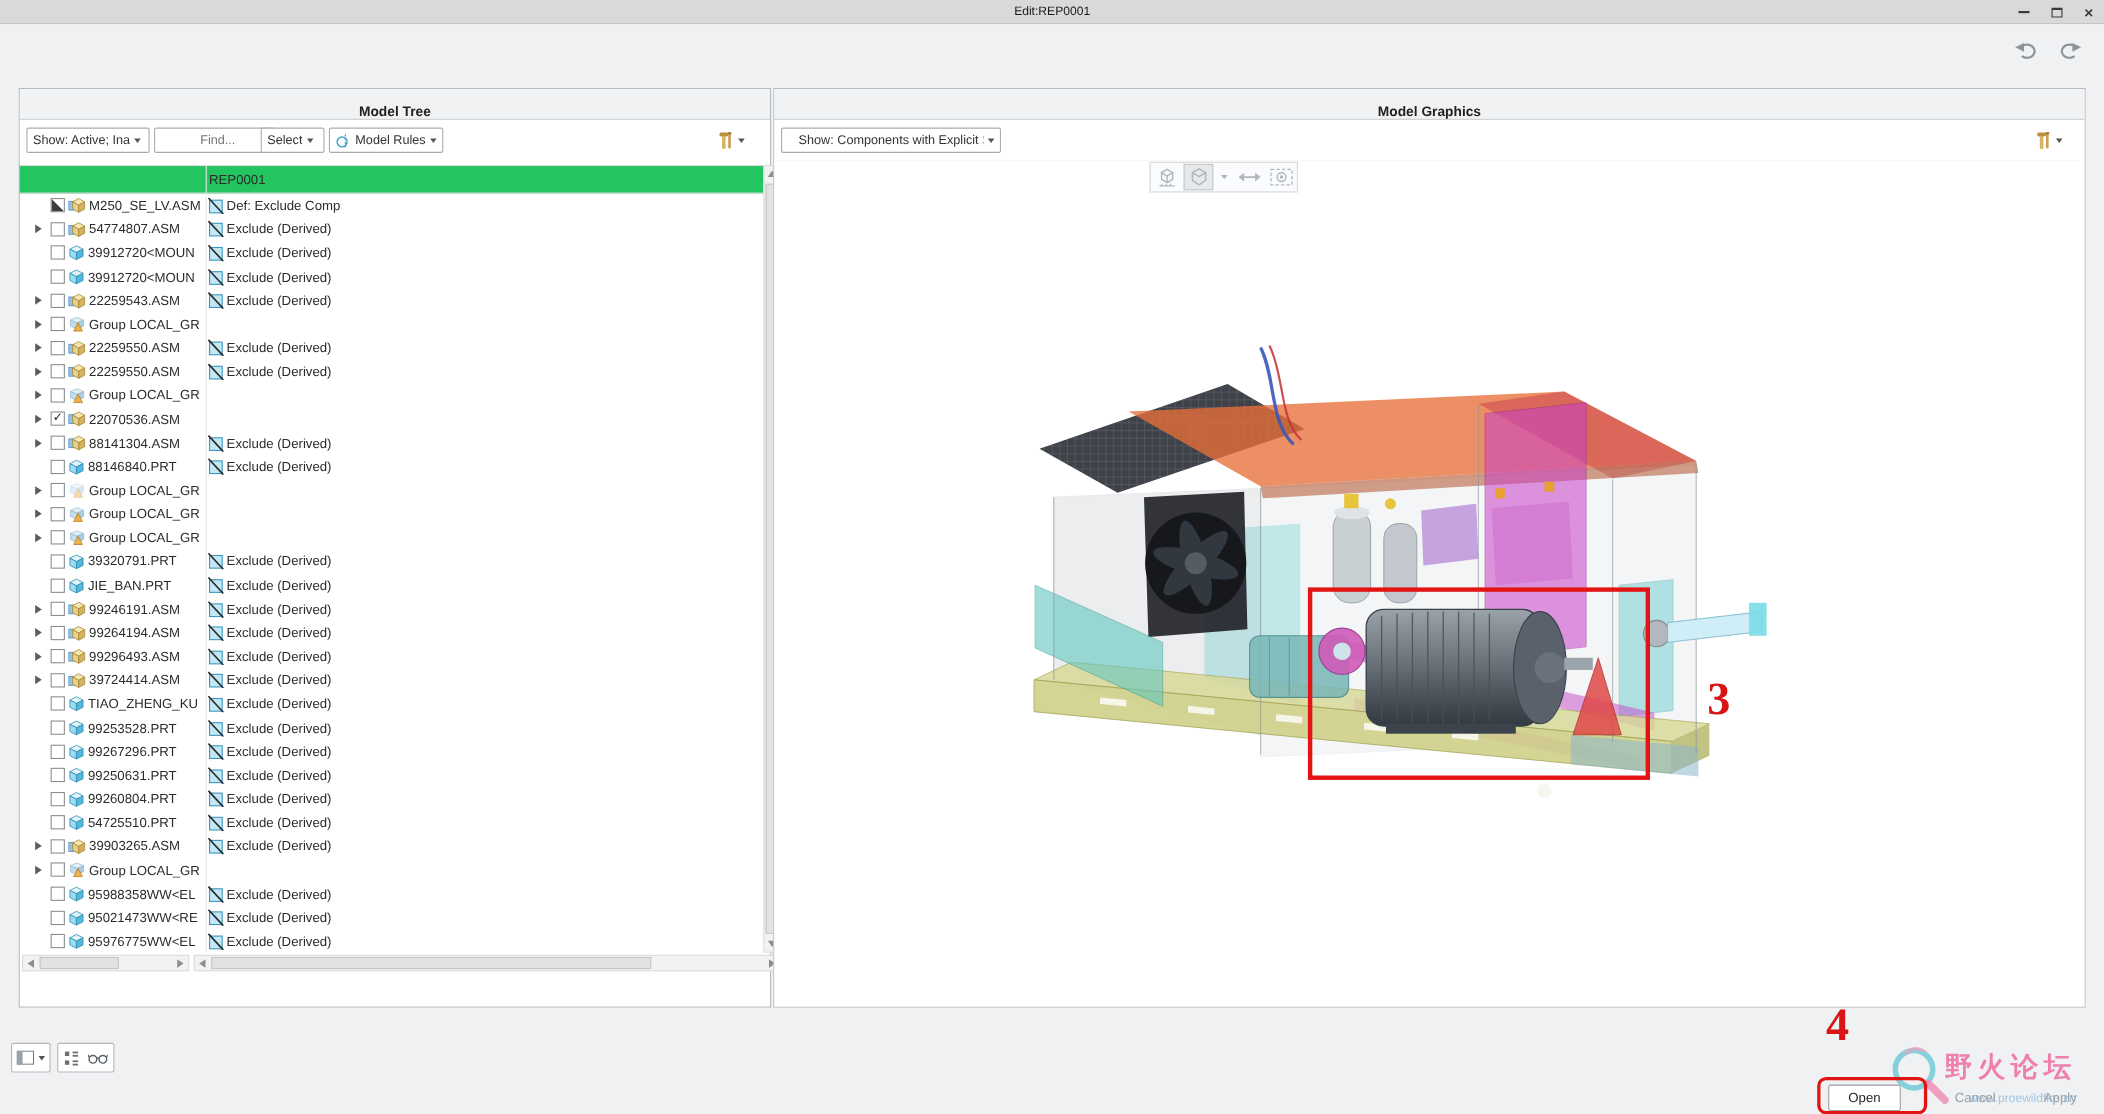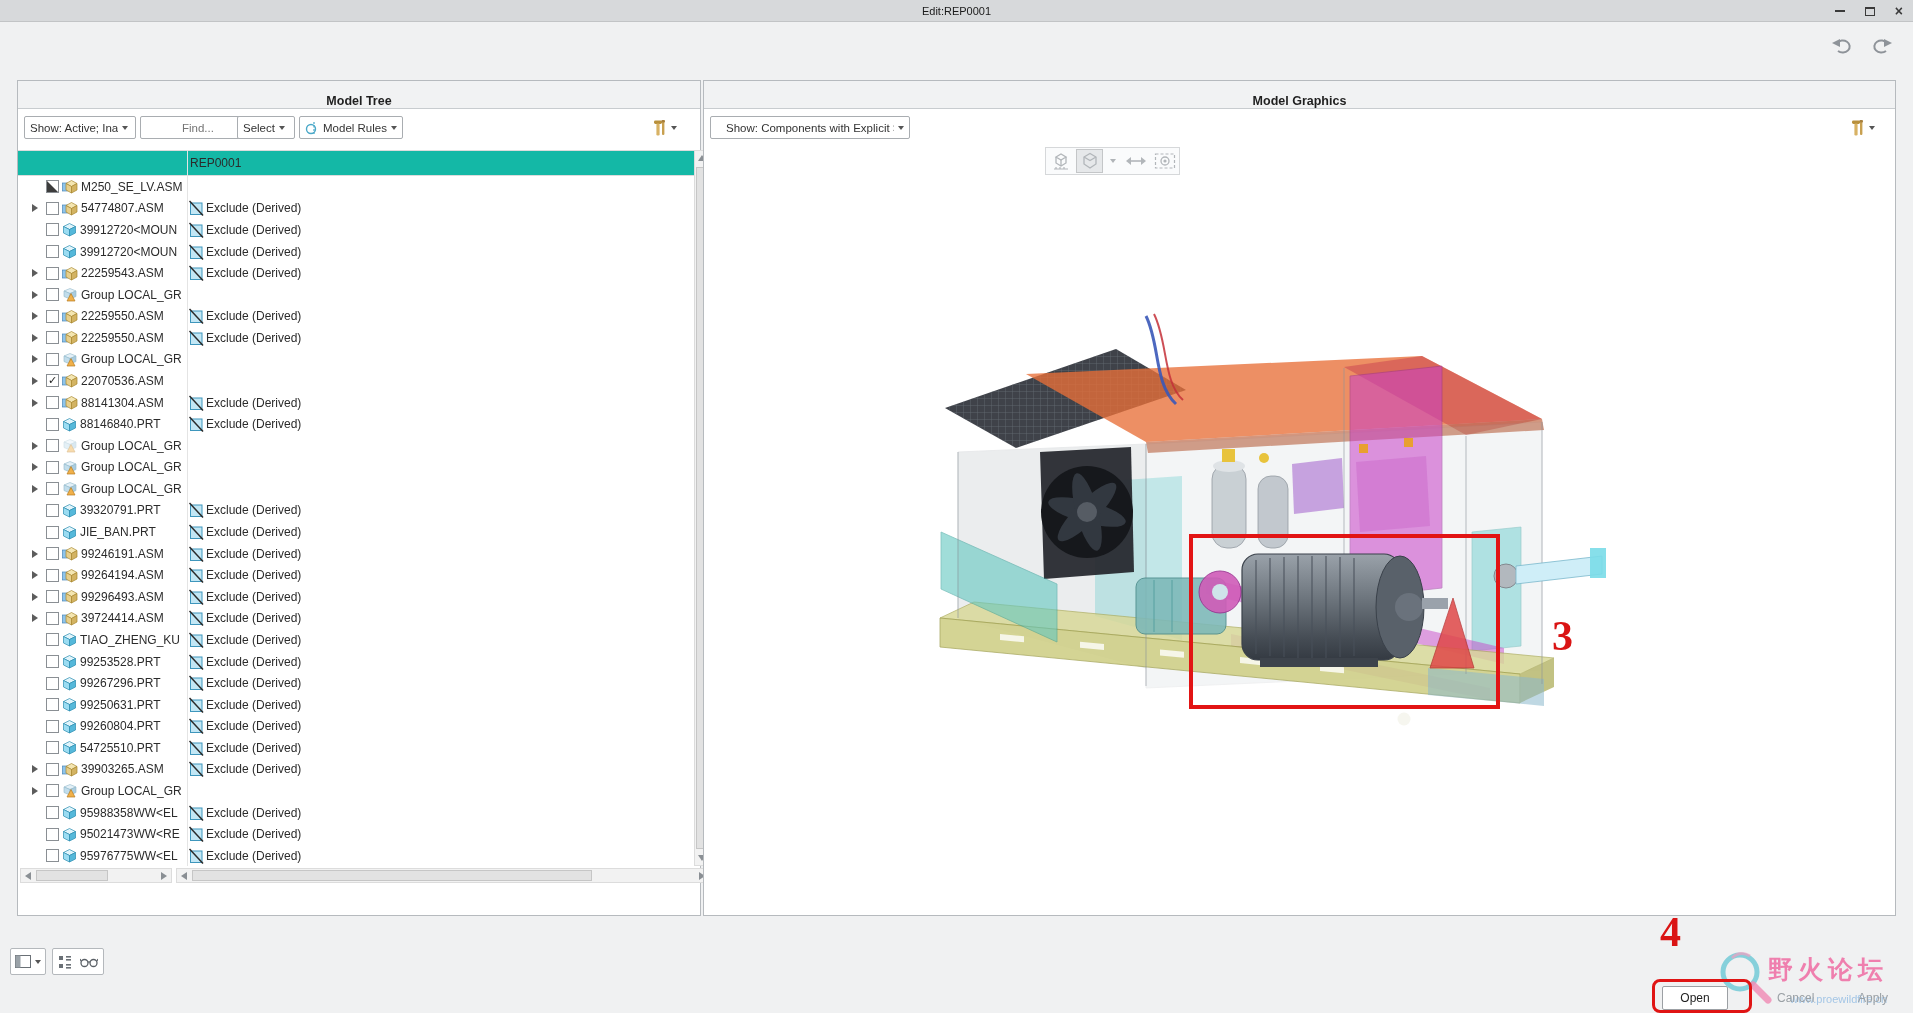--- a/index.html
+++ b/index.html
@@ -34,21 +34,21 @@
   .ctl .txt { overflow:hidden; white-space:nowrap; }
   .caret { width:0; height:0; border-left:3.5px solid transparent; border-right:3.5px solid transparent;
            border-top:4px solid #555; flex:none; }
   .placeholder { color:#8a8f94; }
   .find-input { border:none; outline:none; width:100%; font-size:11.5px; font-family:"Liberation Sans",sans-serif; }
   .icon-btn { position:absolute; top:6px; height:26px; display:flex; align-items:center; gap:4px;
               padding:0 4px; border-radius:2px; }
 
   
   .tree-colheader { position:absolute; left:18px; top:150px; width:676px; height:26px;
-                    border-top:1px solid #dcdcdc; border-bottom:1px solid #dcdcdc; background:#14b8a6;
+                    border-top:1px solid #dcdcdc; border-bottom:1px solid #dcdcdc; background:#22c55e;
                     display:flex; align-items:center; font-size:12px; color:#2b2b2b; }
   .tree-colheader .spacer { width:172px; flex:none; }
   .col-sep { position:absolute; left:187px; top:150px; width:1px; height:716px; background:#e4e4e4; }
   .tree-rows { position:absolute; left:21px; top:176px; width:672px; height:692px; overflow:hidden; }
   .tree-row { display:flex; height:21.59px; align-items:center; font-size:12px; }
   .namecell { width:166px; flex:none; display:flex; align-items:center; gap:3px; padding-left:10px;
               overflow:hidden; white-space:nowrap; }
   .arr { width:12px; flex:none; display:flex; align-items:center; }
   .cb { width:13px; height:13px; border:1px solid #8a8f94; background:#fff; flex:none;
         font-size:11px; line-height:11px; text-align:center; color:#1c1c1c; }
@@ -171,20 +171,27 @@
         <div class="namecell">
           <span class="arr"></span>
           <span class="cb partial"></span>
           <svg class="nico" width="16" height="15" viewBox="0 0 16 15">
             <rect x="0.5" y="4" width="5" height="8" fill="#8ec4ec" stroke="#4a88b8" stroke-width="0.7"></rect>
             <polygon points="4,4.5 9.5,1.5 15,4.5 9.5,7.5" fill="#f4e6b2" stroke="#a8862e" stroke-width="0.7"></polygon>
             <polygon points="4,4.5 9.5,7.5 9.5,14 4,11" fill="#e7cf8c" stroke="#a8862e" stroke-width="0.7"></polygon>
             <polygon points="15,4.5 9.5,7.5 9.5,14 15,11" fill="#d3b362" stroke="#a8862e" stroke-width="0.7"></polygon>
           </svg>
           <span class="lbl">M250_SE_LV.ASM</span>
+        </div>
+        <div class="rulecell">
+          <svg class="rico" width="15" height="16" viewBox="0 0 15 16">
+            <rect x="1.5" y="3" width="11.5" height="11.5" fill="#c2e7f5" stroke="#3e96bc" stroke-width="1"></rect>
+            <line x1="0.5" y1="1" x2="14" y2="15.5" stroke="#2a2a2a" stroke-width="1.5"></line>
+          </svg>
+          <span class="lbl">Def: Exclude Comp</span>
         </div>
       </div>
       <div class="tree-row">
         <div class="namecell">
           <span class="arr">
             <svg width="8" height="10">
               <polygon points="1,1 7,5 1,9" fill="#5c5c5c"></polygon>
             </svg>
           </span>
           <span class="cb unchecked"></span>

